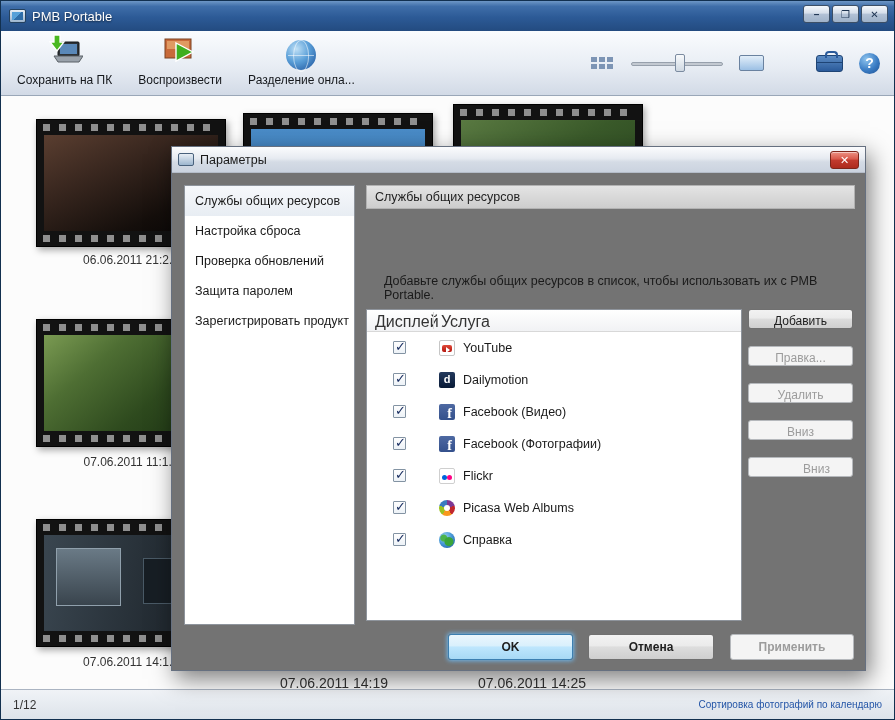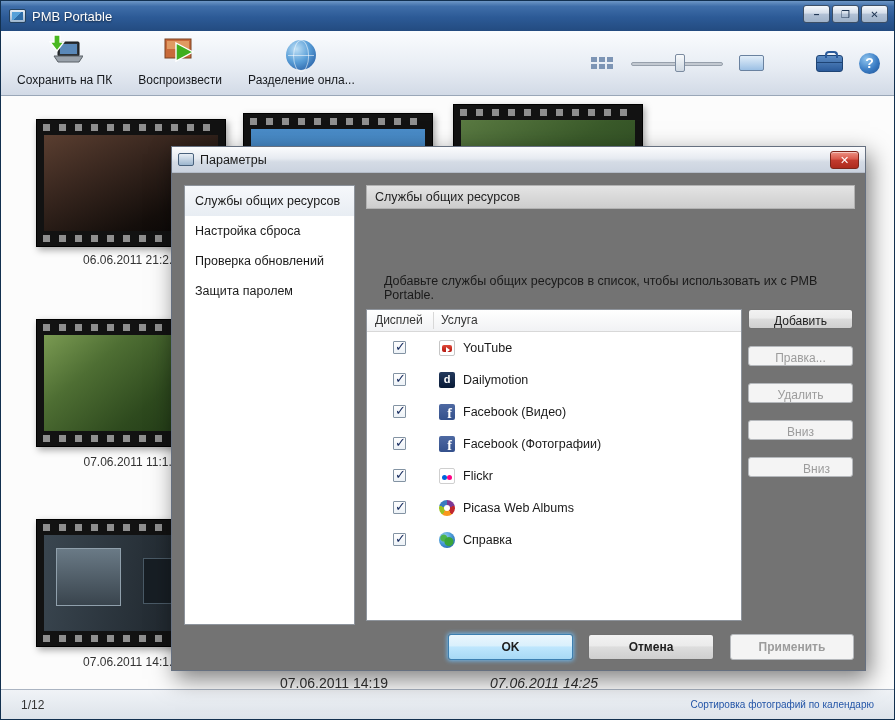--- a/index.html
+++ b/index.html
@@ -76,21 +76,21 @@
   .ph3 { background:linear-gradient(100deg,#3a4650,#222a31 70%); position:absolute; }
   .ph3::before { content:""; position:absolute; left:7%; top:14%; width:36%; height:58%;
     background:linear-gradient(#6a7a86,#39444d); border:1px solid #90a0ac; }
   .ph3::after { content:""; position:absolute; right:11%; top:24%; width:31%; height:46%;
     background:#171e24; border:1px solid #4a5a66; }
   .thumb-date { position:absolute; width:190px; text-align:center; font-size:12px; color:#333; }
 
   
   .statusbar { position:absolute; left:0; right:0; bottom:0; height:30px;
     background:linear-gradient(#f0f3f7,#dde3ea); border-top:1px solid #aab4c2;
-    display:flex; align-items:center; padding:0 20px; font-size:12px; color:#333; }
+    display:flex; align-items:center; padding:0 12px; font-size:12px; color:#333; }
   .sort-link { margin-left:auto; color:#2456a8; font-size:10px; cursor:pointer; }
 
   
   .dialog { position:absolute; left:170px; top:145px; width:695px; height:525px;
     background:#737373; border:1px solid #667080; box-shadow:4px 8px 22px rgba(0,0,0,.5); z-index:10; }
   .dlg-titlebar { position:absolute; top:0; left:0; right:0; height:26px;
     background:linear-gradient(#fbfcfd,#e7ebf1 45%,#d4dbe5 60%,#cbd3df 100%);
     border-bottom:1px solid #b5bdc9; display:flex; align-items:center; padding:0 6px; }
   .dlg-icon { width:16px; height:13px; margin-right:6px;
     background:linear-gradient(#e8eef5,#9db6cf); border:1px solid #49617c; border-radius:2px; }
@@ -107,21 +107,21 @@
 
   .sec-header { position:absolute; left:194px; top:38px; width:489px; height:24px;
     background:linear-gradient(#e4e4e4,#cdcdcd); border:1px solid #b2b2b2;
     font-size:12.5px; color:#222; line-height:22px; padding-left:8px; }
   .dlg-desc { position:absolute; left:212px; top:92px; width:485px; font-size:12.5px; color:#1a1a1a;margin-top:35px; }
 
   .svc-table { position:absolute; left:194px; top:162px; width:376px; height:312px;
     background:#fff; border:1px solid #8e949c; }
   .svc-head { position:absolute; top:0; left:0; right:0; height:22px;
     background:linear-gradient(#ffffff,#f1f2f4); border-bottom:1px solid #d8d8d8;
-    font-size:12px; color:#333; }
+    font-size:16px; color:#333; }
   .col1 { position:absolute; left:8px; top:3px; }
   .col2 { position:absolute; left:74px; top:3px; }
   .col-sep { position:absolute; left:66px; top:2px; bottom:2px; width:1px; background:#d8d8d8; }
   .svc-row { position:relative; height:32px; cursor:pointer; }
   .svc-rows { position:absolute; top:22px; left:0; right:0; }
   .checkbox { position:absolute; left:26px; top:9px; width:13px; height:13px;
     border:1px solid #8393a3; border-radius:1px; background:linear-gradient(#fefefe,#edf2f7);
     cursor:pointer; }
   .check { position:absolute; left:1px; top:-3px; font-size:13px; font-weight:bold; color:#152a5e; }
   .svc-icon { position:absolute; left:72px; top:8px; width:16px; height:16px; display:block; }
@@ -248,40 +248,41 @@
     <div class="thumb-date" style="left:35px; top:358px;">07.06.2011 11:1...</div>
 
     <div class="strip" style="left:35px; top:422px;">
       <span class="holes-t"></span>
       <span class="photo ph3"></span>
       <span class="holes-b"></span>
     </div>
     <div class="thumb-date" style="left:35px; top:558px;">07.06.2011 14:1...</div>
 
     <div class="bottom-date" style="left:268px; top:578px;">07.06.2011 14:19</div>
-    <div class="bottom-date" style="left:478px; top:578px;font-style:italic;">07.06.2011 14:25</div>
+    <div class="bottom-date" style="left:466px; top:578px;">07.06.2011 14:25</div>
   </div>
 
   <div class="statusbar">
     <span>1/12</span>
     <span class="sort-link">Сортировка фотографий по календарю</span>
   </div>
 
   <div class="dialog">
     <div class="dlg-titlebar">
       <span class="dlg-icon"></span>
       <span class="dlg-title">Параметры</span>
       <span class="dlg-close">✕</span>
     </div>
 
     <div class="dlg-nav">
       <div class="nav-item selected">Службы общих ресурсов</div>
       <div class="nav-item">Настройка сброса</div>
       <div class="nav-item">Проверка обновлений</div>
       <div class="nav-item">Защита паролем</div>
+      <div class="nav-item">Зарегистрировать продукт</div>
     </div>
 
     <div class="sec-header">Службы общих ресурсов</div>
     <div class="dlg-desc">Добавьте службы общих ресурсов в список, чтобы использовать их с PMB Portable.</div>
 
     <div class="svc-table">
       <div class="svc-head">
         <span class="col1">Дисплей</span>
         <span class="col-sep"></span>
         <span class="col2">Услуга</span>

